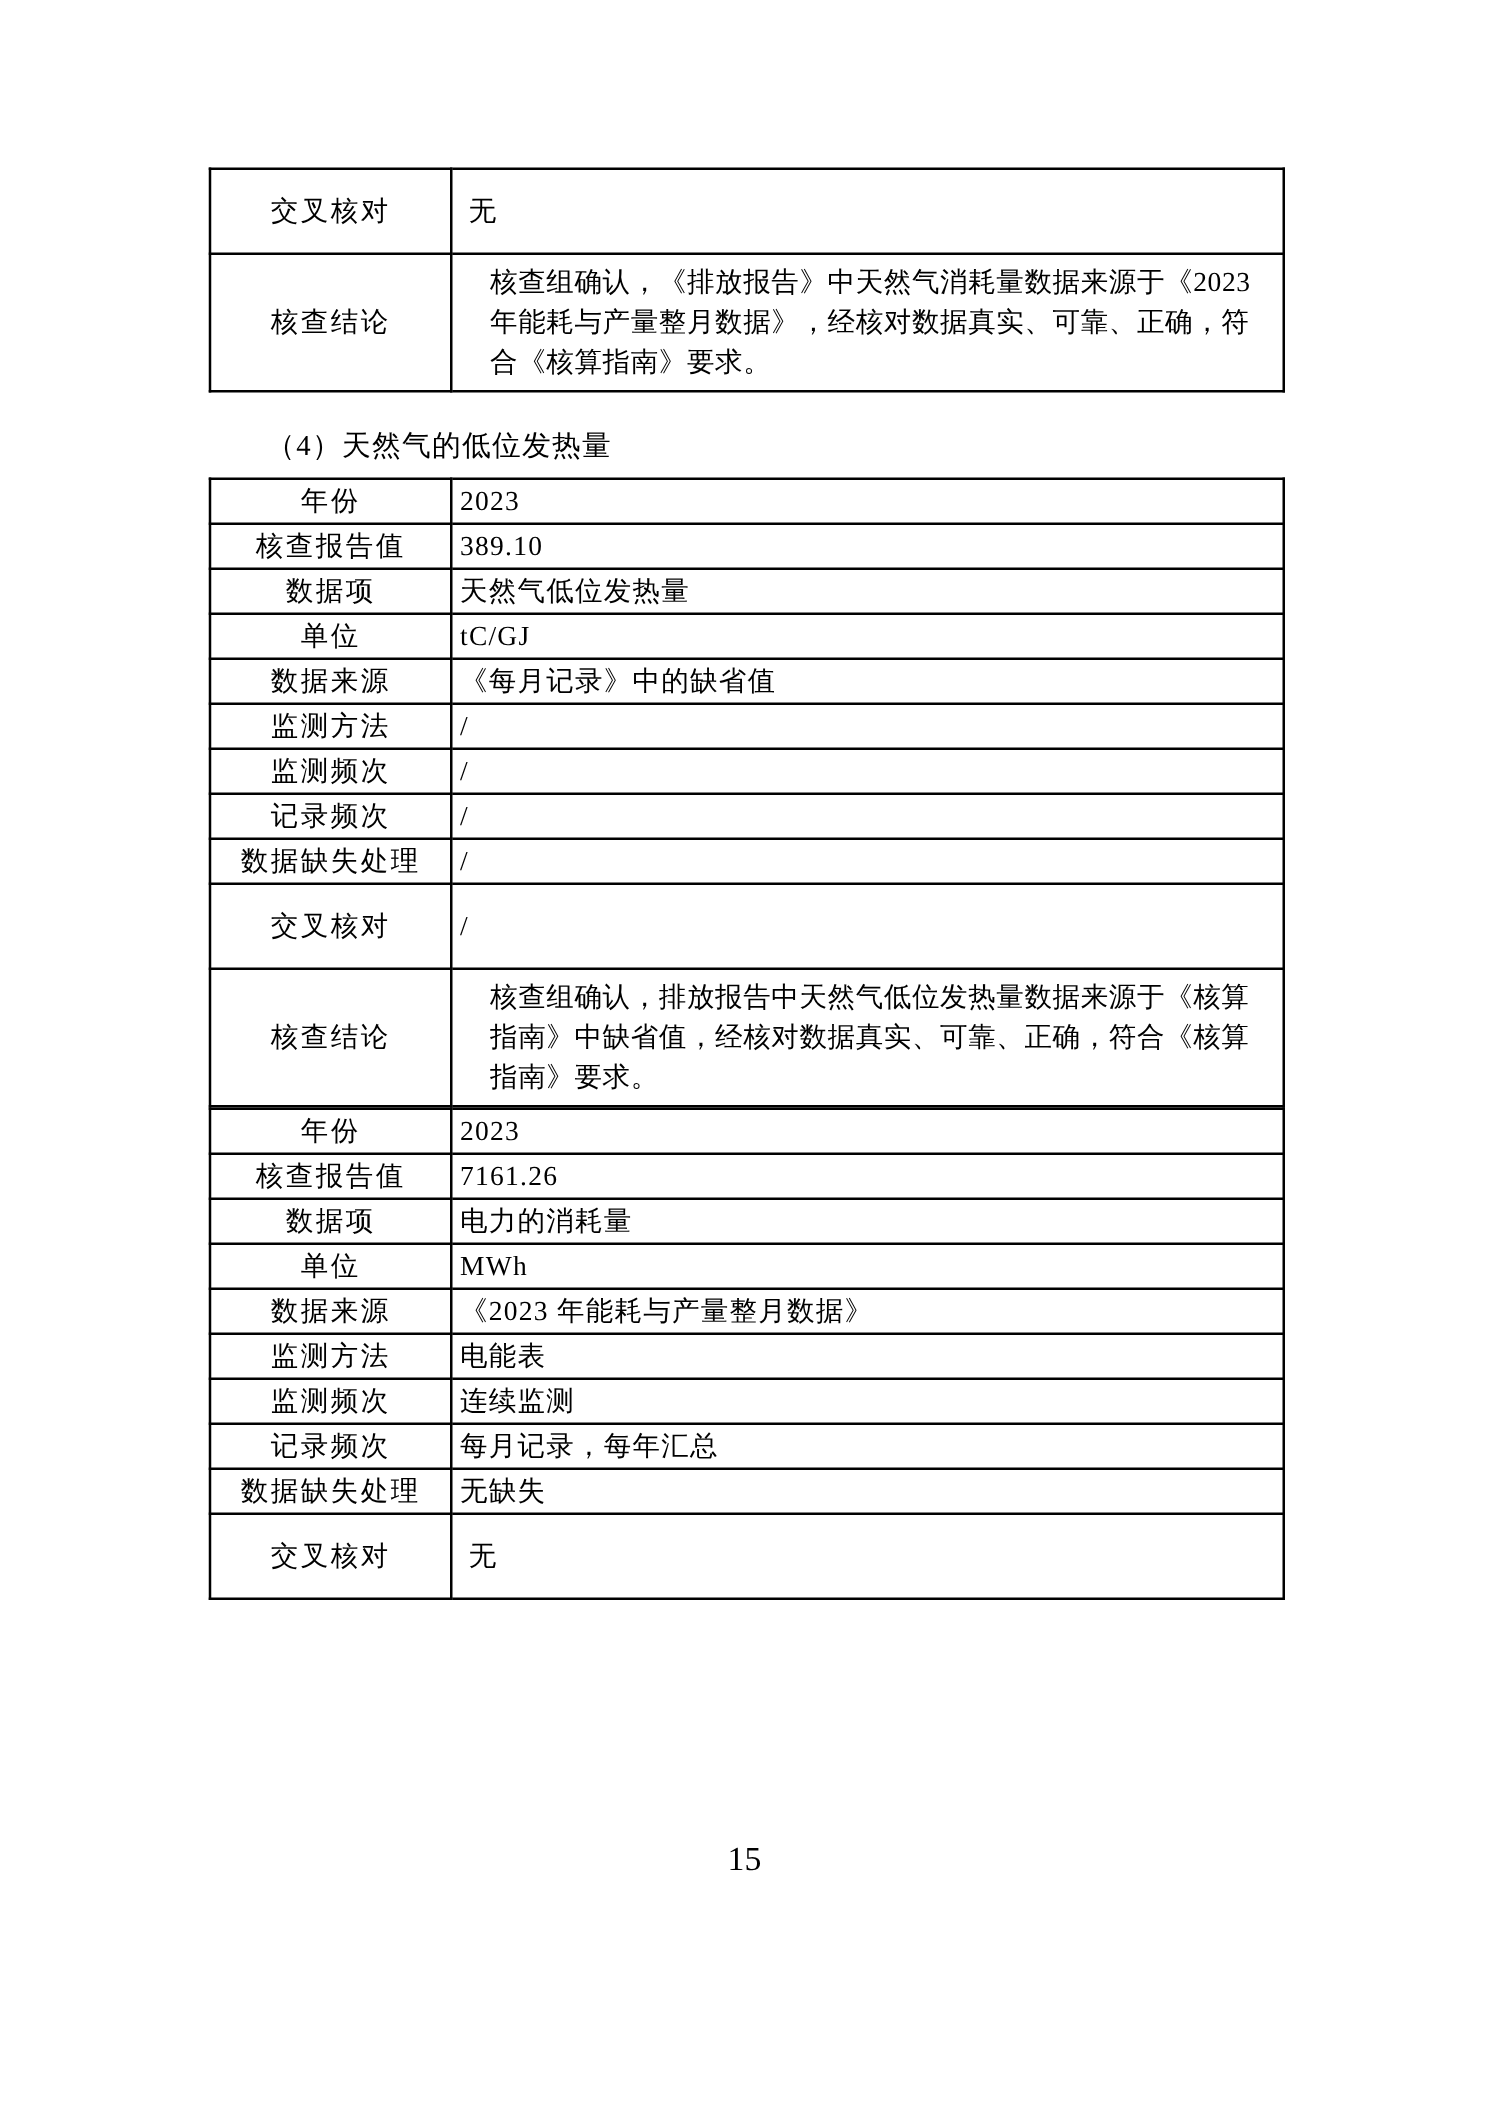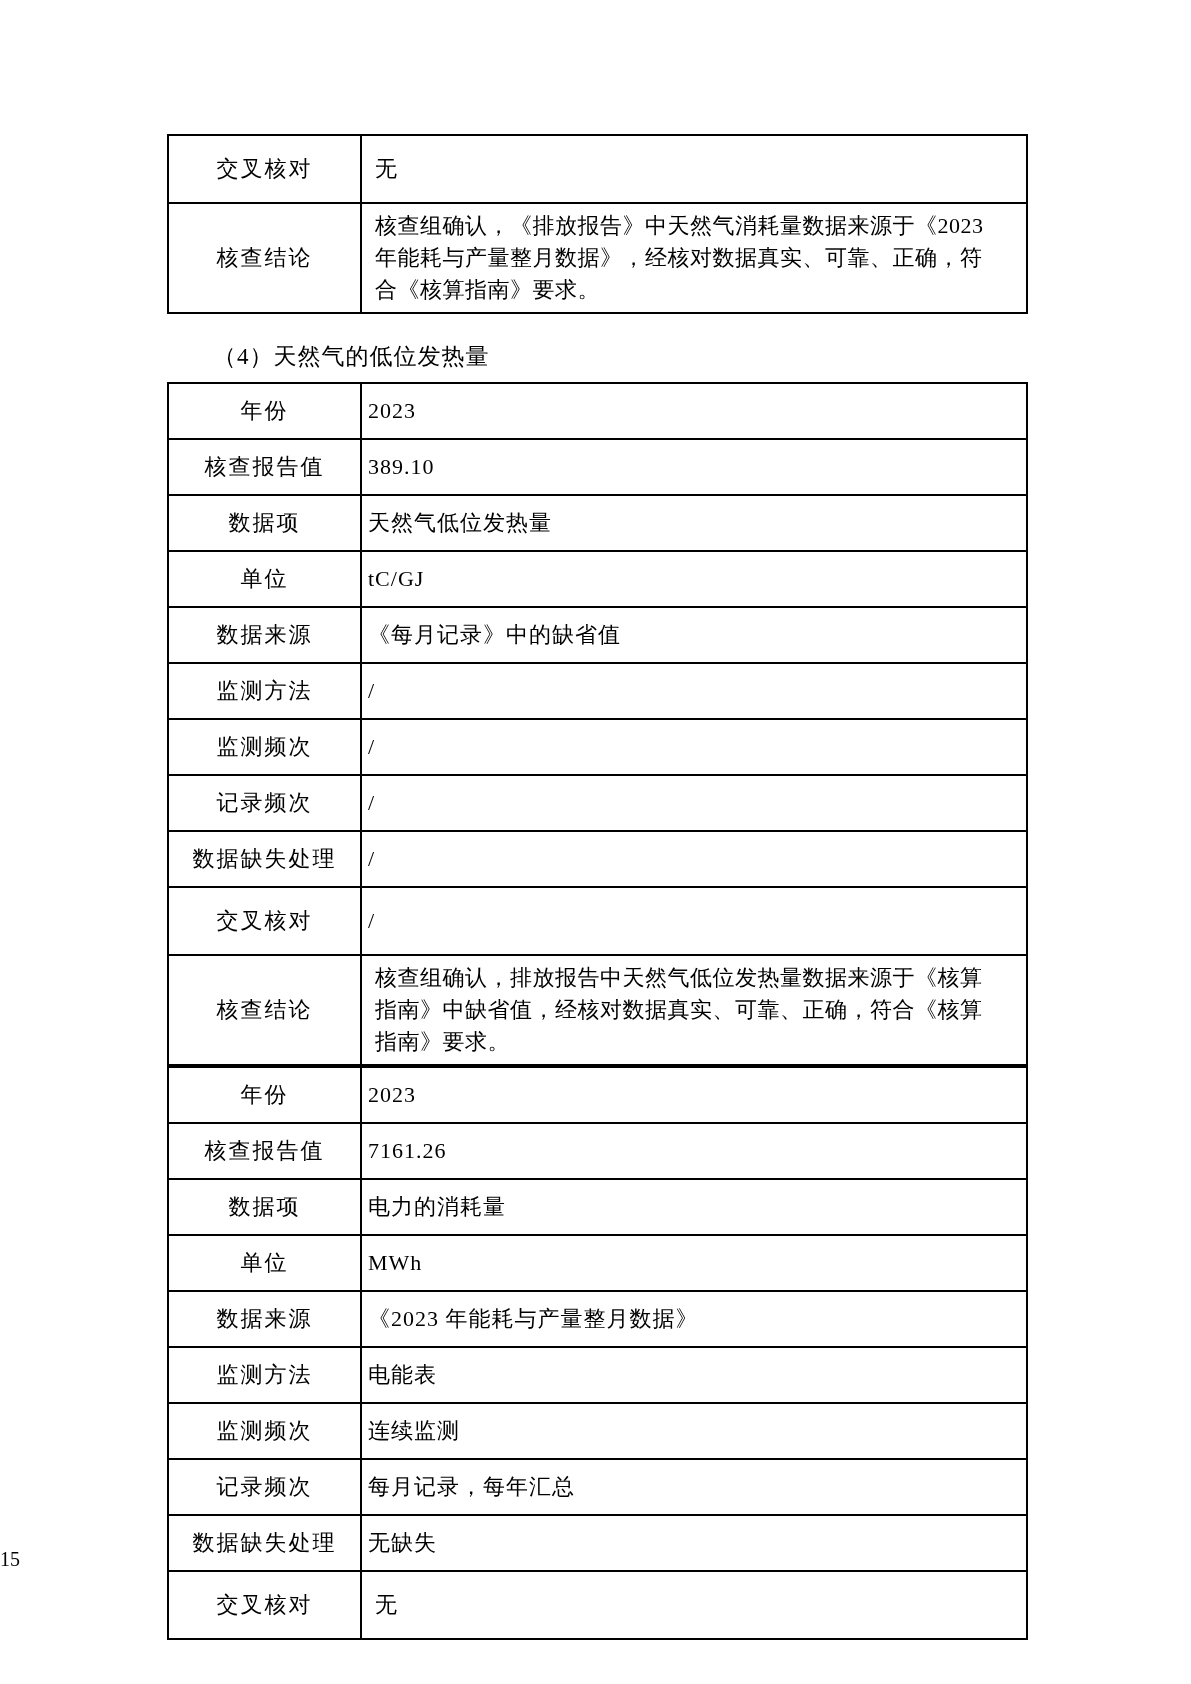--- a/index.html
+++ b/index.html
@@ -21,60 +21,61 @@
   }
   table.doc-table {
     width: 859px;
     border-collapse: collapse;
     table-layout: fixed;
   }
   table.doc-table td {
     border: 2px solid #000000;
     font-size: 22px;
     vertical-align: middle;
-    padding: 12px 6px;
+    padding: 2px 6px;
     overflow: hidden;
   }
   col.c-label { width: 193px; }
   col.c-value { width: 666px; }
   td.lbl {
     text-align: center;
     letter-spacing: 2px;
   }
   td.val {
     text-align: left;
     letter-spacing: 1px;
   }
   td.val.left {
     text-align: left;
     padding-left: 13px;
   }
   td.val.concl {
     text-align: left;
     white-space: pre-wrap;
     line-height: 32px;
-    padding: 6px 10px 6px 13px;
+    padding: 6px 10px 6px 30px;
     letter-spacing: 0.5px;
   }
   tr.r-std td { height: 26px; }
   tr.r-cross td { height: 68px; }
   tr.r-concl td { height: 98px; }
   .section-heading {
     font-size: 23px;
     letter-spacing: 1px;
     padding-left: 46px;
     margin: 28px 0 10px 0;
     line-height: 30px;
   }
   .page-number {
     position: absolute;
-    top: 1548px;
+    top: 1472px;
     left: 0;
     width: 1191px;
-    font-size: 20px;
+    text-align: center;
+    font-size: 27px;
   }
 </style>
 </head>
 <body>
 
 <div class="page">
   <div class="content">
 
     <table class="doc-table">
       <colgroup>

